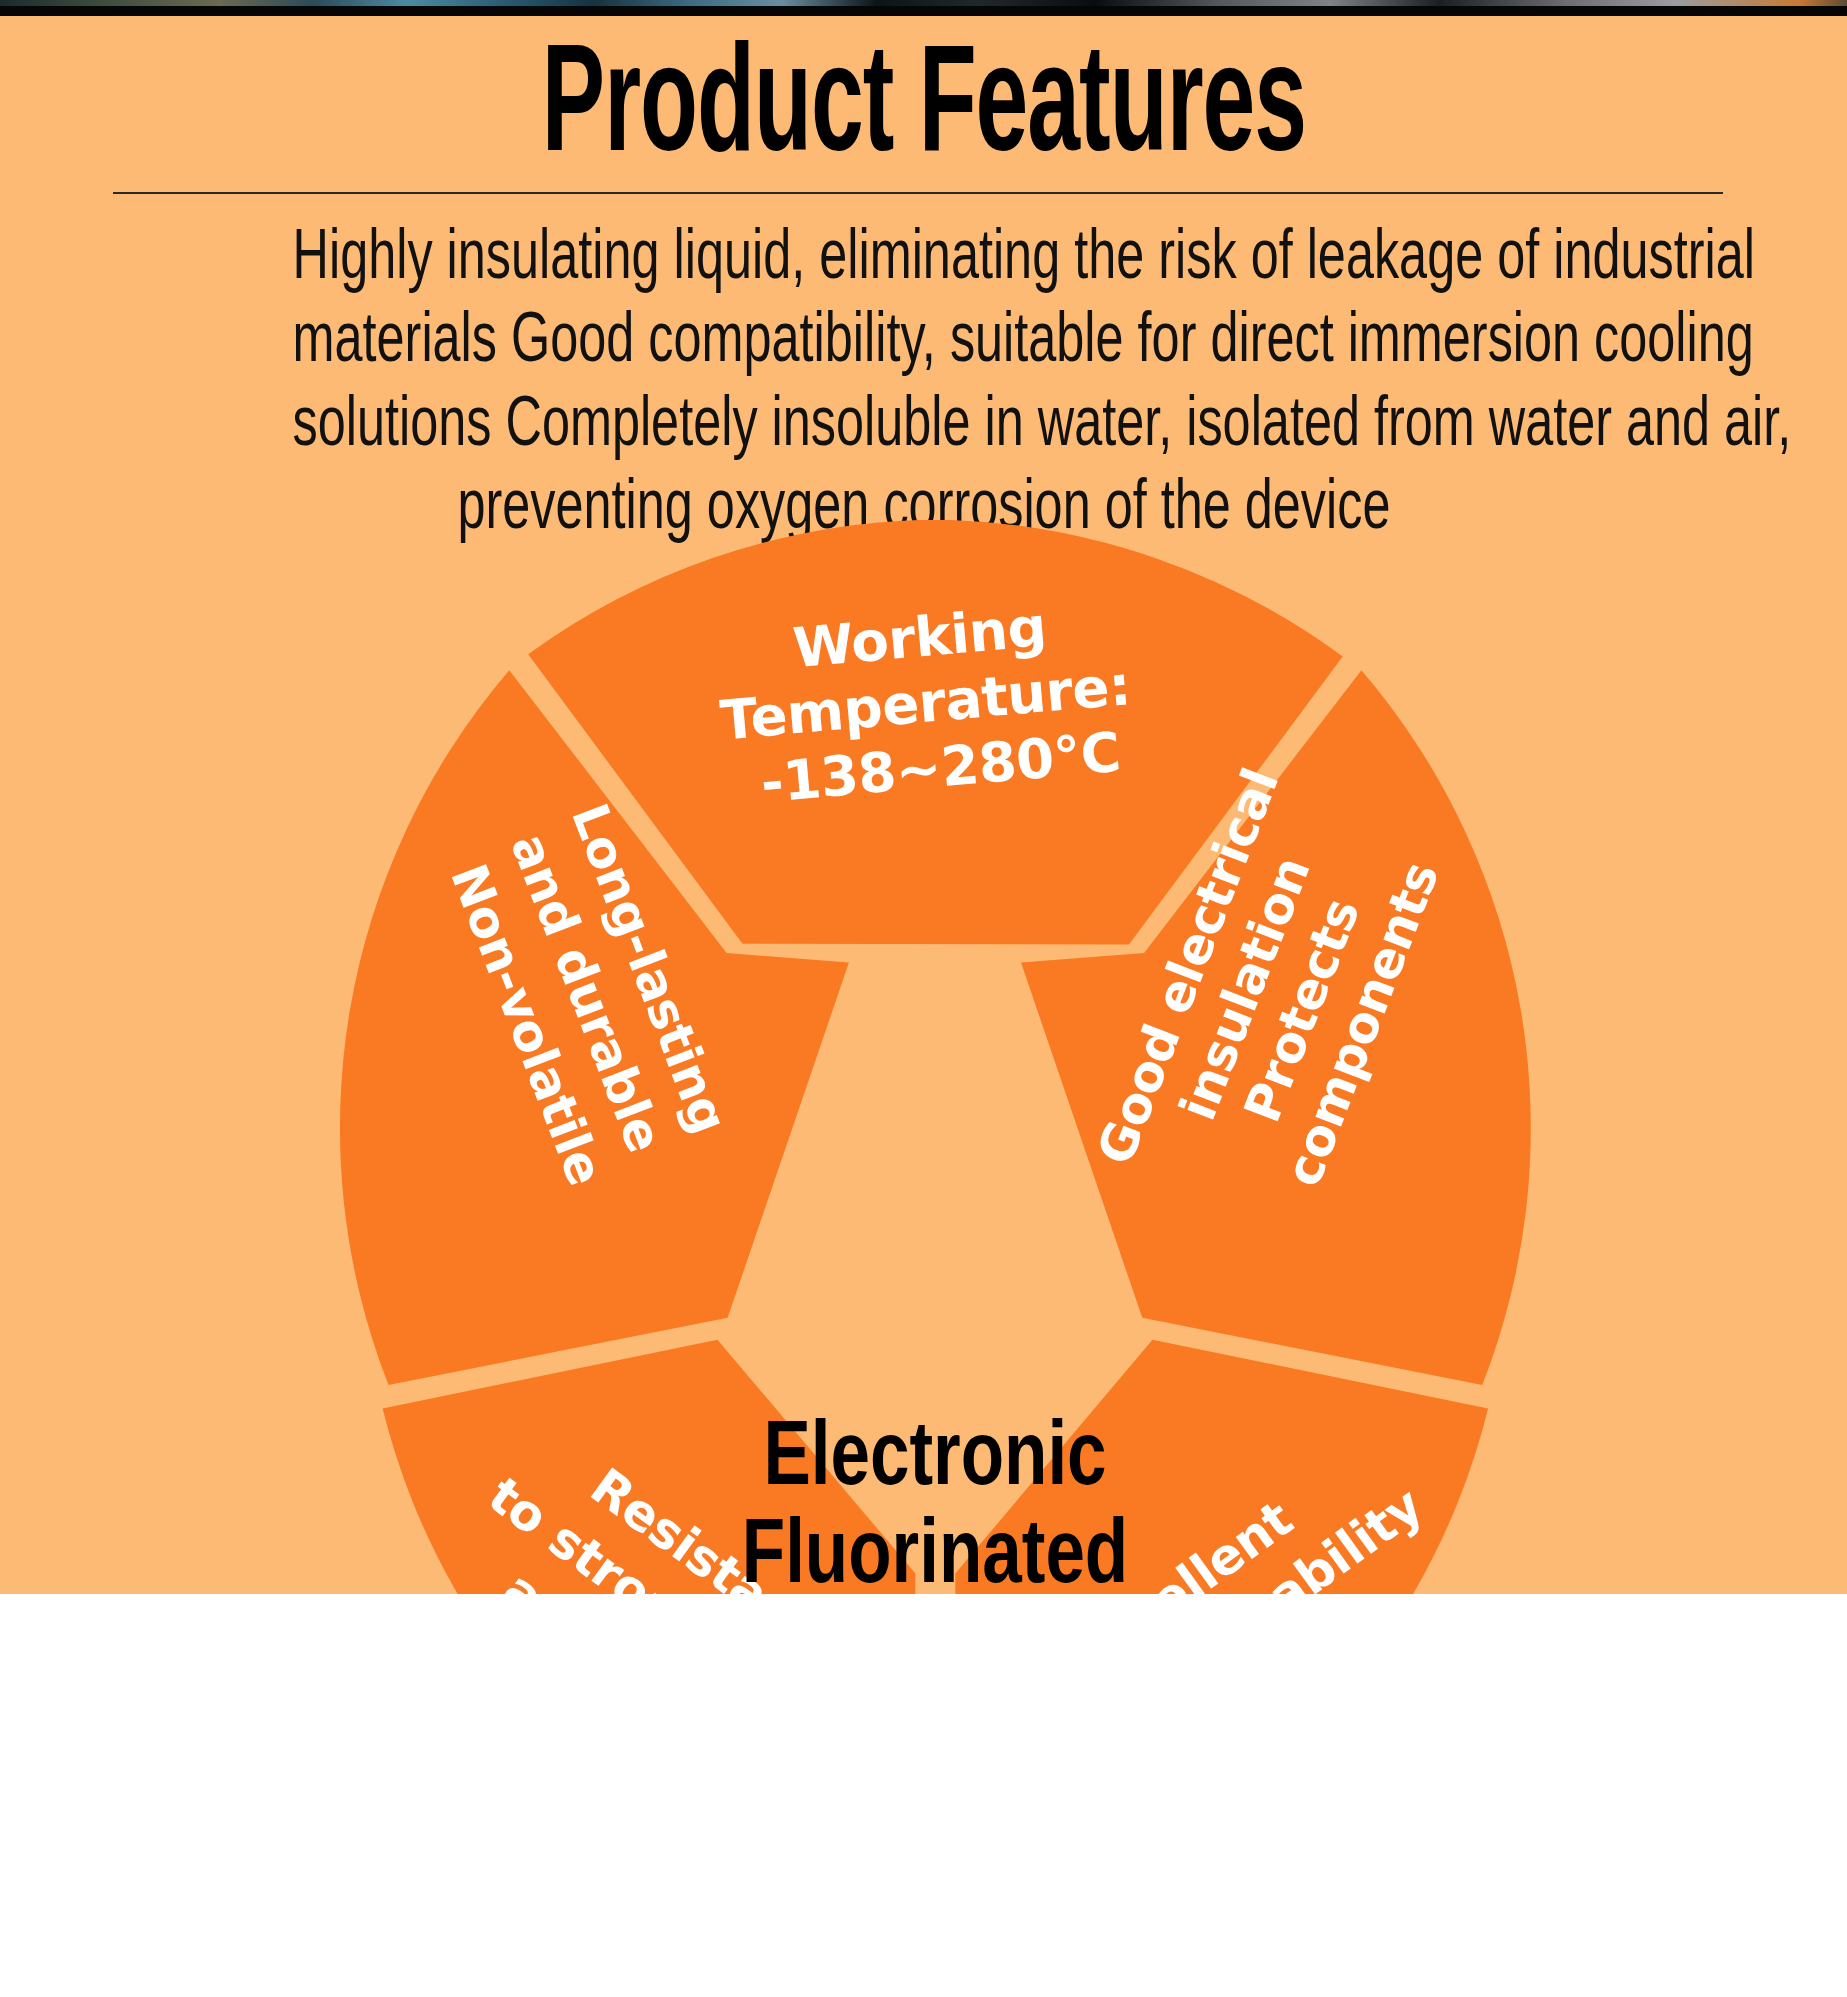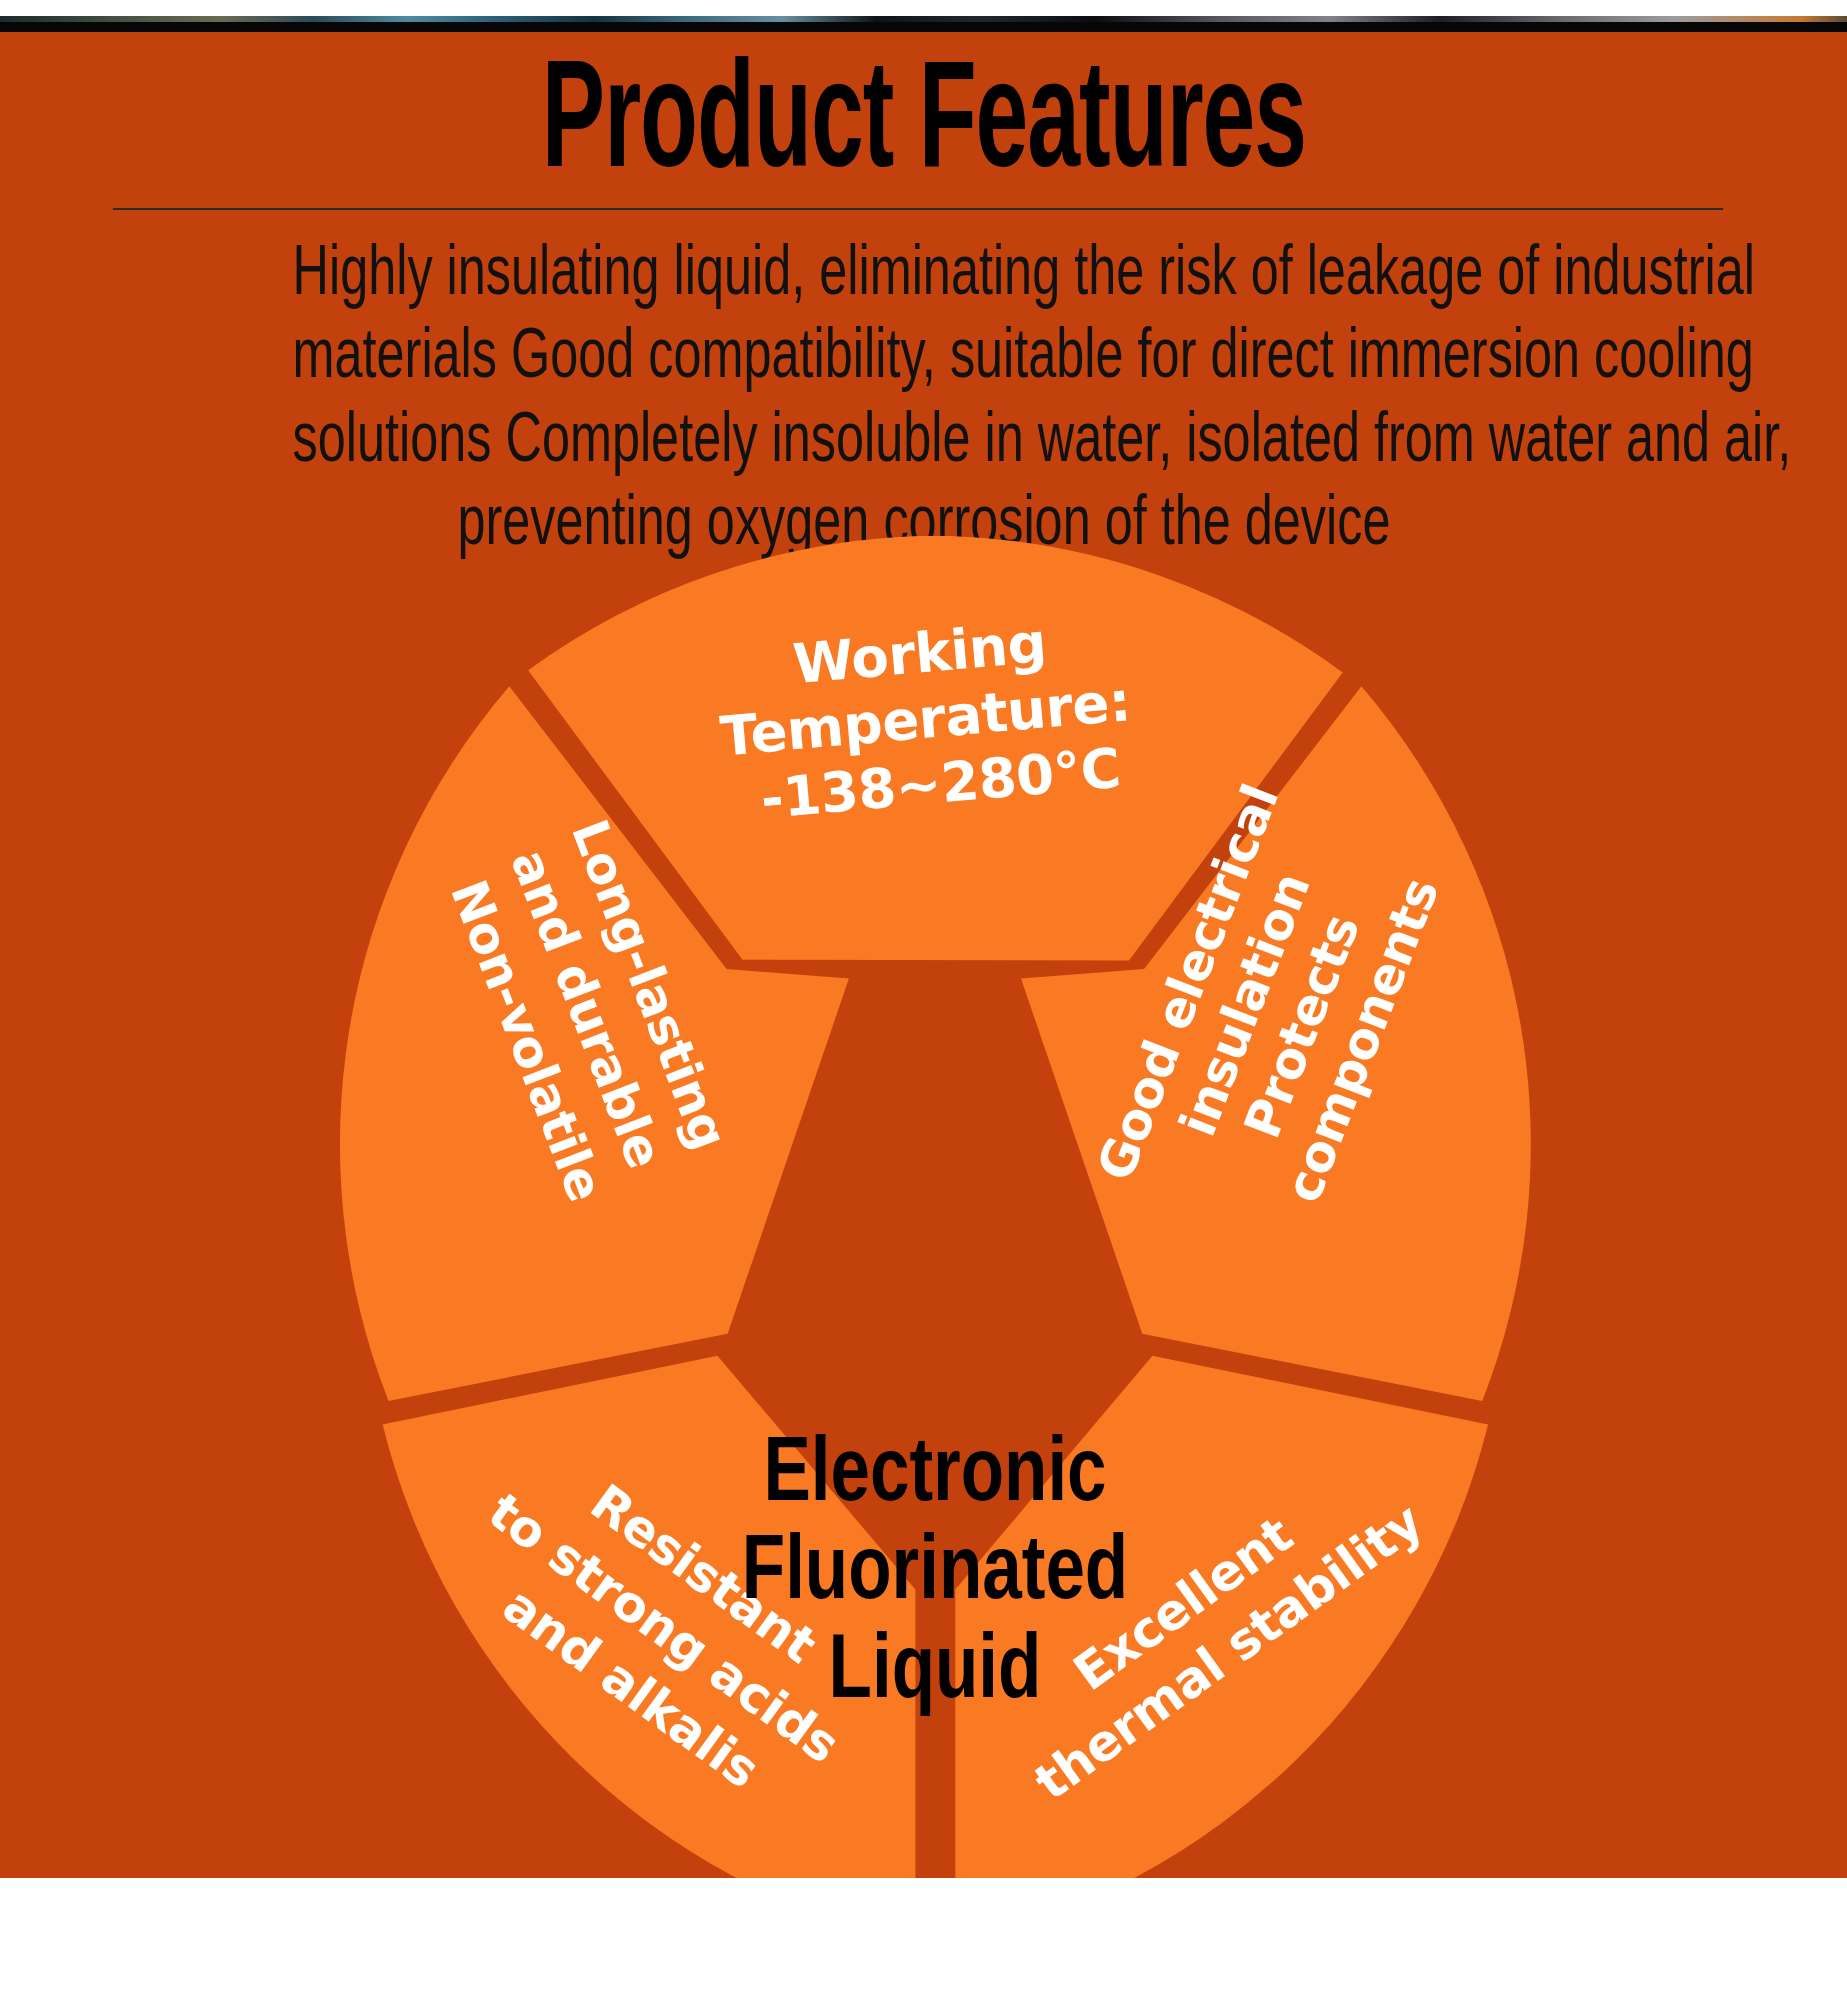--- a/index.html
+++ b/index.html
@@ -3,25 +3,24 @@
 <meta charset="utf-8">
 <style>
   html, body {
     margin: 0;
     padding: 0;
     background: #ffffff;
   }
   #page {
     position: relative;
     width: 1848px;
-    height: 1862px;
-    background: #c2410c;
+    height: 1594px;
+    background: #fdba74;
     overflow: hidden;
     font-family: "Liberation Sans", sans-serif;
-    margin-top: 16px;
   }
 
   
   #photo-strip {
     position: absolute;
     left: 0; top: 0;
     width: 1848px;
     height: 6.3px;
     background: linear-gradient(90deg,
       #1d2a2c 0px, #3b4a3e 94px, #6b6a52 219px,

